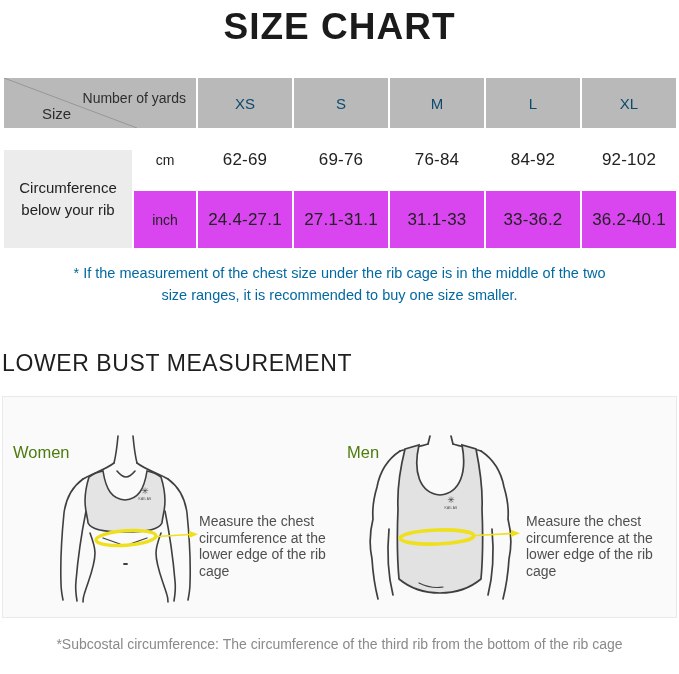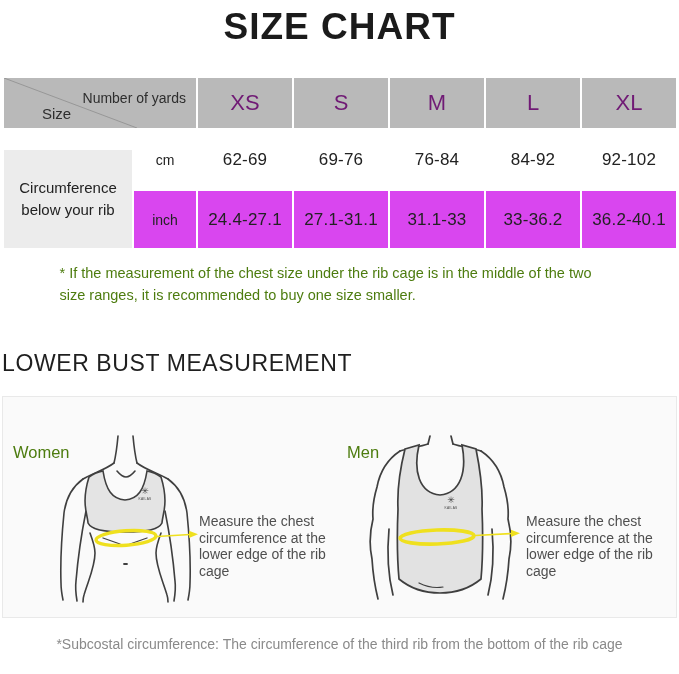--- a/index.html
+++ b/index.html
@@ -21,21 +21,21 @@
   
   .size-table {
     margin:30px 3px 0 4px; width:672px;
     display:grid;
     grid-template-columns:128px 62px repeat(5, 94px);
     grid-template-rows:50px 59px 57px;
     gap:2px;
     background:#ffffff;
   }
   .cell { display:flex; align-items:center; justify-content:center; }
-  .head { background:#b9b9b9; font-size:22px; color:#701a75; }
+  .head { background:#b9b9b9; font-size:15px; color:#0c4a6e; }
   .corner {
     grid-column:1 / span 2; background:#b9b9b9; position:relative;
   }
   .corner svg { position:absolute; left:0; top:0; }
   .corner .top-label {
     position:absolute; right:10px; top:12px; font-size:14px; color:#2e2e2e;
   }
   .corner .bottom-label {
     position:absolute; left:38px; bottom:6px; font-size:15px; color:#2e2e2e;
   }
@@ -44,22 +44,22 @@
     background:#ececec; font-size:15px; line-height:1.5;
     text-align:center; color:#222;margin-top:20px;
   }
   .r-cm { background:#ffffff; }
   .r-inch { background:#d946ef; }
   .unit { font-size:14px; }
   .val { font-size:17px; letter-spacing:0.2px; white-space:nowrap; }
 
   
   .table-note {
-    margin:14px auto 0; width:560px; 
-    font-size:14.5px; line-height:22px; color:#4d7c0f;
+    margin:14px auto 0; width:560px; text-align:center;
+    font-size:14.5px; line-height:22px; color:#0369a1;
   }
 
   
   .section-title {
     margin:44px 0 0 2px;
     font-size:23px; line-height:27px; font-weight:500;
     letter-spacing:0.6px; color:#1f1f1f;
   }
 
   

